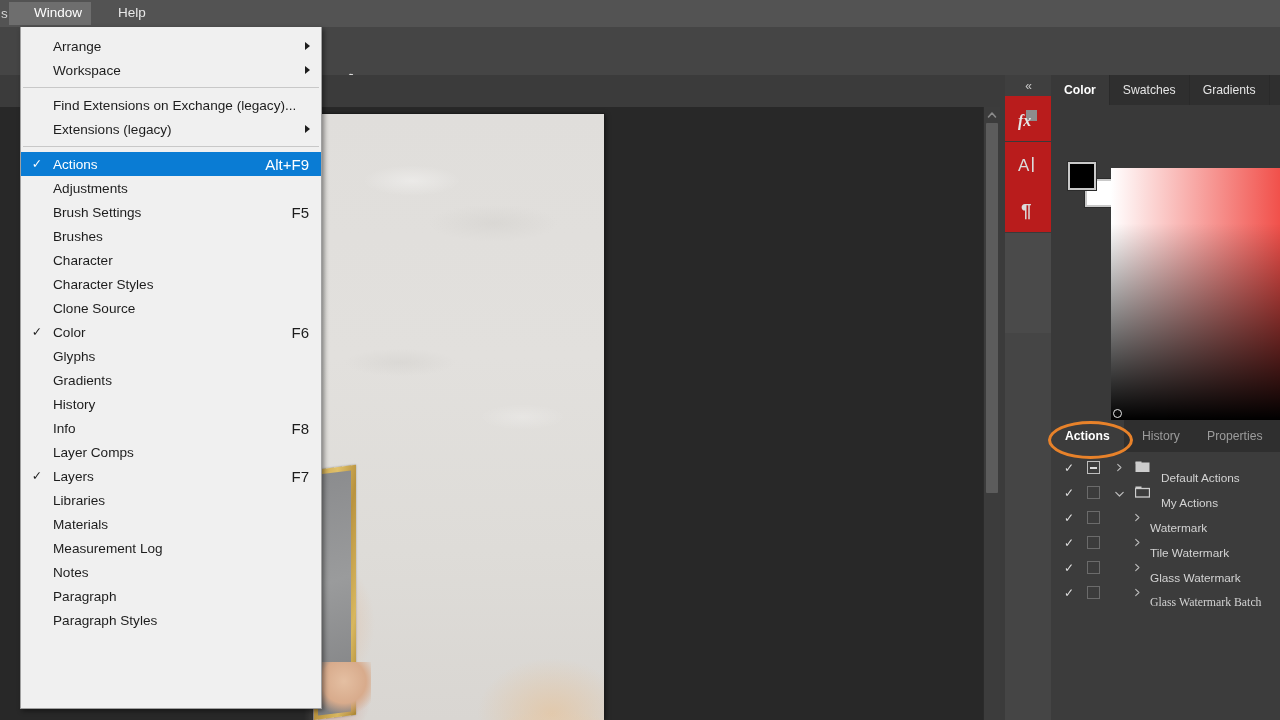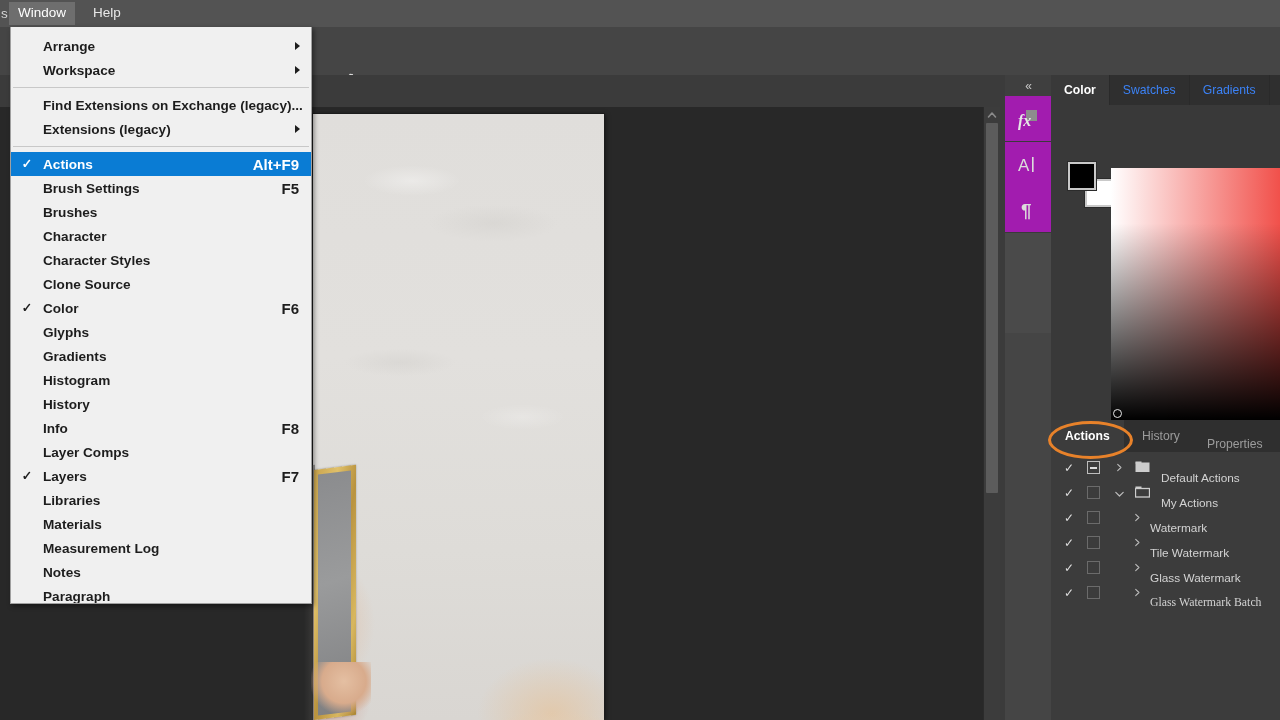--- a/index.html
+++ b/index.html
@@ -16,37 +16,36 @@
   .menubar {
     position: absolute; left: 0; top: 0; width: 1280px; height: 27px;
     background: #535353;
     display: flex; align-items: center;
   }
   .menubar-pre {
     color: #d4d4d4; font-size: 13.5px; padding-left: 1px; width: 8px;
     overflow: hidden; white-space: nowrap;
   }
   .menu-title {
-    font-size: 13.5px; color: #e8e8e8; padding: 3px 9px 4px 9px;
-    margin-right: 9px; line-height: 16px; white-space: nowrap;
+    font-size: 13.5px; color: #e8e8e8; padding: 3px 9px 4px 25px;
+    margin-right: 2px; line-height: 16px; white-space: nowrap;
   }
   .menu-title.active { background: #6e6e6e; color: #ffffff; }
 
   
   .dropdown {
-    position: absolute; left: 10px; top: 27px;
-    width: 302px; height: 577px;
+    position: absolute; left: 20px; top: 27px;
+    width: 302px; height: 682px;
     background: #f0f0f0;
     border: 1px solid #a0a0a0;
     border-top: none;
     box-shadow: 2px 2px 5px rgba(0,0,0,0.45);
     overflow: hidden;
     box-sizing: border-box;
     z-index: 50;
-    font-weight: bold;
   }
   .mi {
     position: relative; height: 24px; display: flex; align-items: center;
     font-size: 13.6px; color: #1d1d1d; white-space: nowrap;
   }
   .mi .check {
     position: absolute; left: 9px; width: 14px; text-align: center;
     font-size: 12.5px; color: #1d1d1d; line-height: 24px;
   }
   .mi .lbl { margin-left: 32px; }
@@ -144,40 +143,40 @@
   
   .dock {
     position: absolute; left: 1005px; top: 75px; width: 46px; height: 645px;
     background: #454545; border-right: 1px solid #393939;
   }
   .dock-collapse {
     position: relative; height: 21px; background: #3f3f3f;
     display: flex; align-items: center; justify-content: center;
     color: #c9c9c9; font-size: 12px; letter-spacing: -1px;
   }
-  .dock-group { border-bottom: 1px solid #3a3a3a; background: #a21caf; }
+  .dock-group { border-bottom: 1px solid #3a3a3a; background: #b91c1c; }
   .dock-btn {
     height: 45px; display: flex; align-items: center; justify-content: center;
     color: #d6d6d6;
   }
   .dock-rest { background: #4a4a4a; height: 100px; }
   .dock-bottom { background: #454545; height: 379px; }
 
   
   .panels {
     position: absolute; left: 1051px; top: 75px; width: 229px; height: 645px;
     background: #393939;
   }
   .tabrow {
     position: relative; height: 30px; background: #2f2f2f;
     display: flex; align-items: stretch;
   }
   .tab {
     display: flex; align-items: center; padding: 0 13px;
-    font-size: 12.2px; color: #3b82f6; white-space: nowrap;
+    font-size: 12.2px; color: #e5e5e5; white-space: nowrap;
     border-right: 1px solid #2a2a2a;
   }
   .tab.active { background: #393939; color: #ffffff; font-weight: bold; }
 
   
   .colorpanel { position: relative; height: 315px; background: #393939; }
   .swatch-wrap { position: absolute; left: 17px; top: 57px; width: 44px; height: 44px; }
   .sw-fore {
     position: absolute; left: 0; top: 0; width: 28px; height: 28px;
     background: #000; border: 2px solid #c9c9c9; box-sizing: border-box;
@@ -331,21 +330,21 @@
     </div>
 
     <div class="actionspanel">
       <div class="actions-tabrow">
         <div class="atab active" style="left:0; padding:0 14px;">
           <span>Actions</span>
         </div>
         <div class="atab" style="left:79px; padding:0 12px;">
           <span>History</span>
         </div>
-        <div class="atab" style="left:144px; padding:8px 12px;">
+        <div class="atab" style="left:144px; padding:0 12px;">
           <span>Properties</span>
         </div>
         <div class="ellipse-anno"></div>
       </div>
 
       <div class="alist">
 
         <div class="arow">
           <span class="ck">✓</span>
           <span class="tgl on"></span>
@@ -446,20 +445,23 @@
     </div>
 
     <div class="msep"></div>
 
     <div class="mi sel">
       <span class="check">✓</span>
       <span class="lbl">Actions</span>
       <span class="accel">Alt+F9</span>
     </div>
     <div class="mi">
+      <span class="lbl">Adjustments</span>
+    </div>
+    <div class="mi">
       <span class="lbl">Brush Settings</span>
       <span class="accel">F5</span>
     </div>
     <div class="mi">
       <span class="lbl">Brushes</span>
     </div>
     <div class="mi">
       <span class="lbl">Character</span>
     </div>
     <div class="mi">
@@ -473,23 +475,20 @@
       <span class="lbl">Color</span>
       <span class="accel">F6</span>
     </div>
     <div class="mi">
       <span class="lbl">Glyphs</span>
     </div>
     <div class="mi">
       <span class="lbl">Gradients</span>
     </div>
     <div class="mi">
-      <span class="lbl">Histogram</span>
-    </div>
-    <div class="mi">
       <span class="lbl">History</span>
     </div>
     <div class="mi">
       <span class="lbl">Info</span>
       <span class="accel">F8</span>
     </div>
     <div class="mi">
       <span class="lbl">Layer Comps</span>
     </div>
     <div class="mi">

